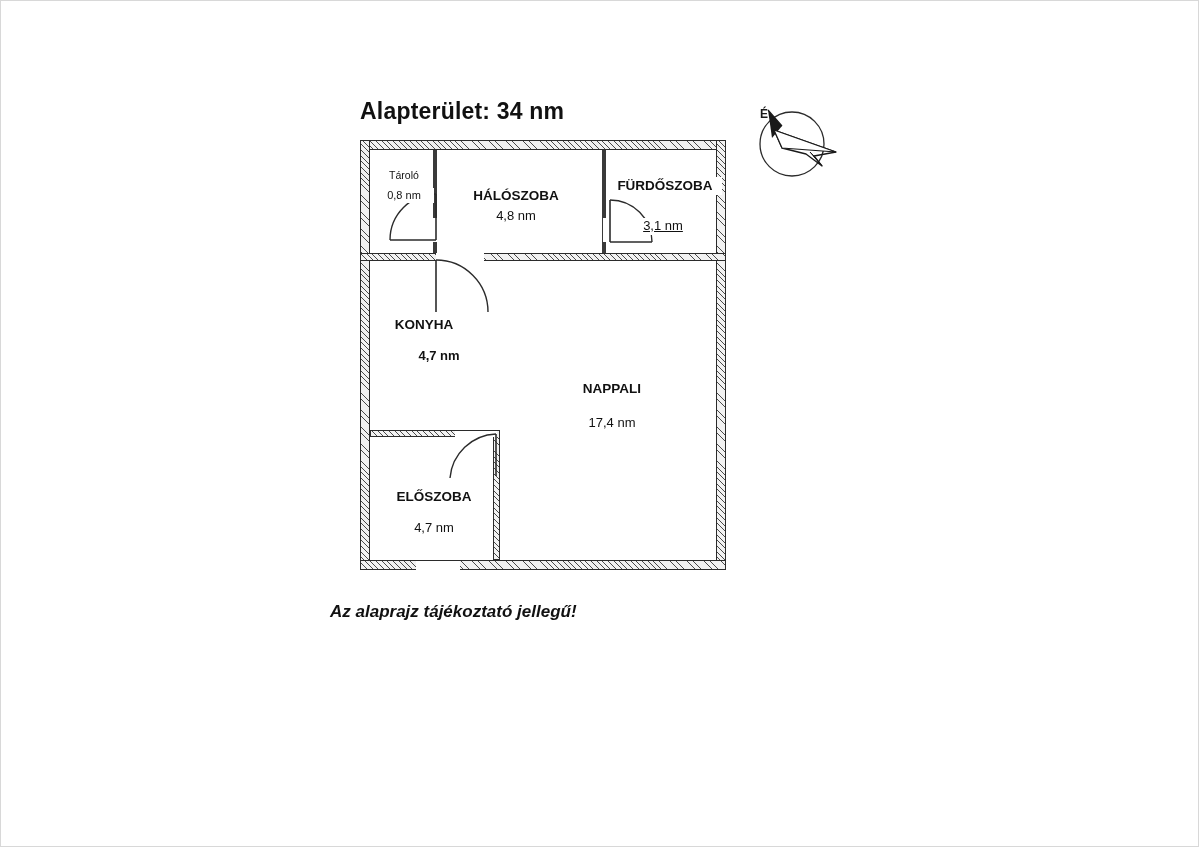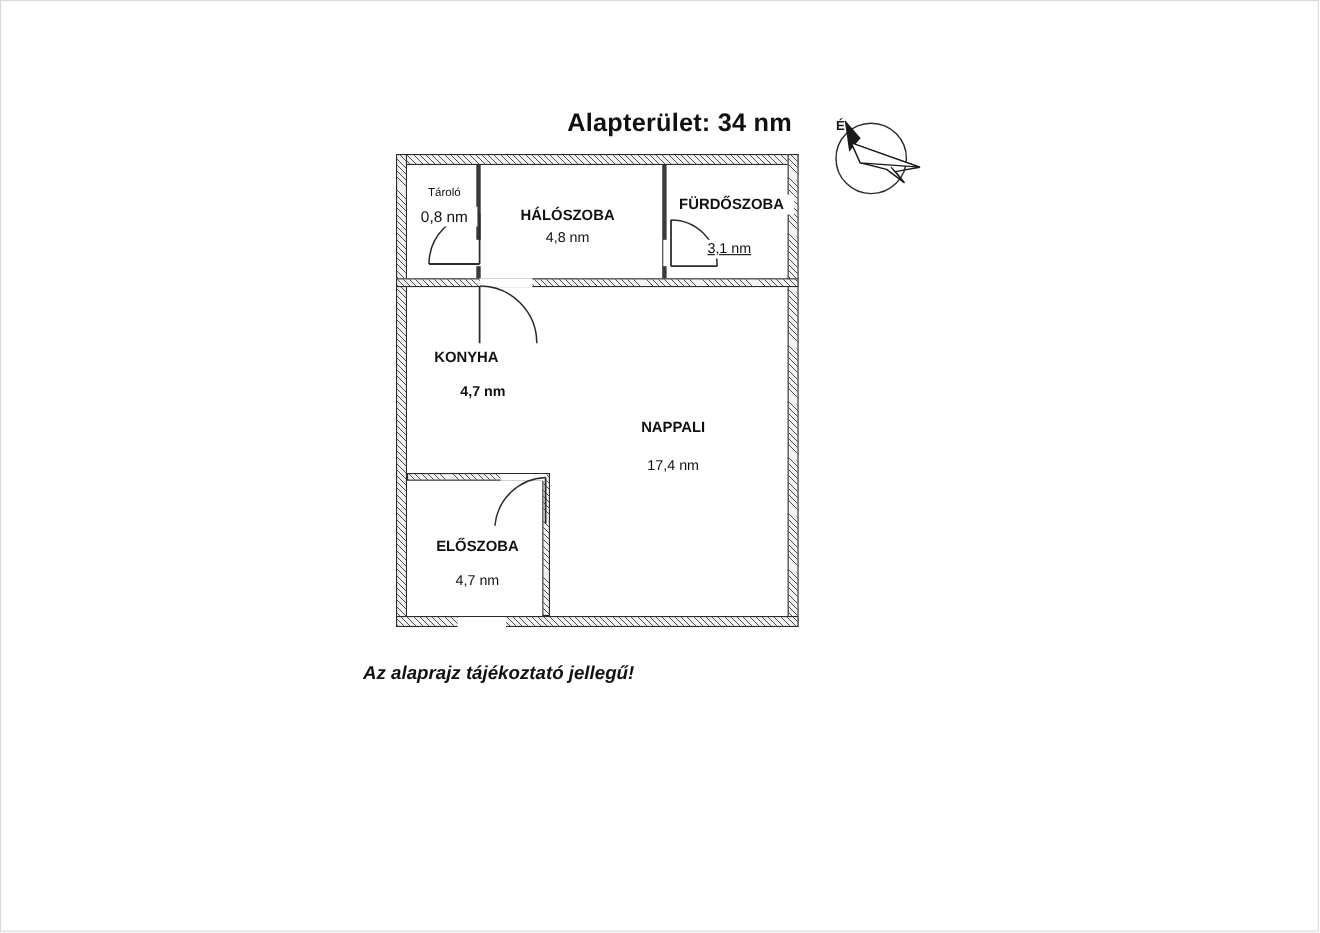--- a/index.html
+++ b/index.html
@@ -25,21 +25,21 @@
     box-sizing: border-box;
     pointer-events: none;
   }
 
   
   .title {
     position: absolute;
     left: 360px;
     top: 98px;
     width: 360px;
-    text-align: right;
+    text-align: left;
     font-size: 23px;
     font-weight: bold;
     letter-spacing: 0.2px;
     color: #111;
   }
 
   
   .footnote {
     position: absolute;
     left: 330px;
@@ -103,21 +103,21 @@
   .lbl-area {
     font-size: 13px;
     color: #111;
   }
   .lbl-small-name {
     font-weight: normal;
     font-size: 10.5px;
     color: #111;
   }
   .lbl-small-area {
-    font-size: 14px;
+    font-size: 11px;
     color: #111;
   }
 
   
   .door {
     position: absolute;
   }
   .door svg { display: block; }
 
   

